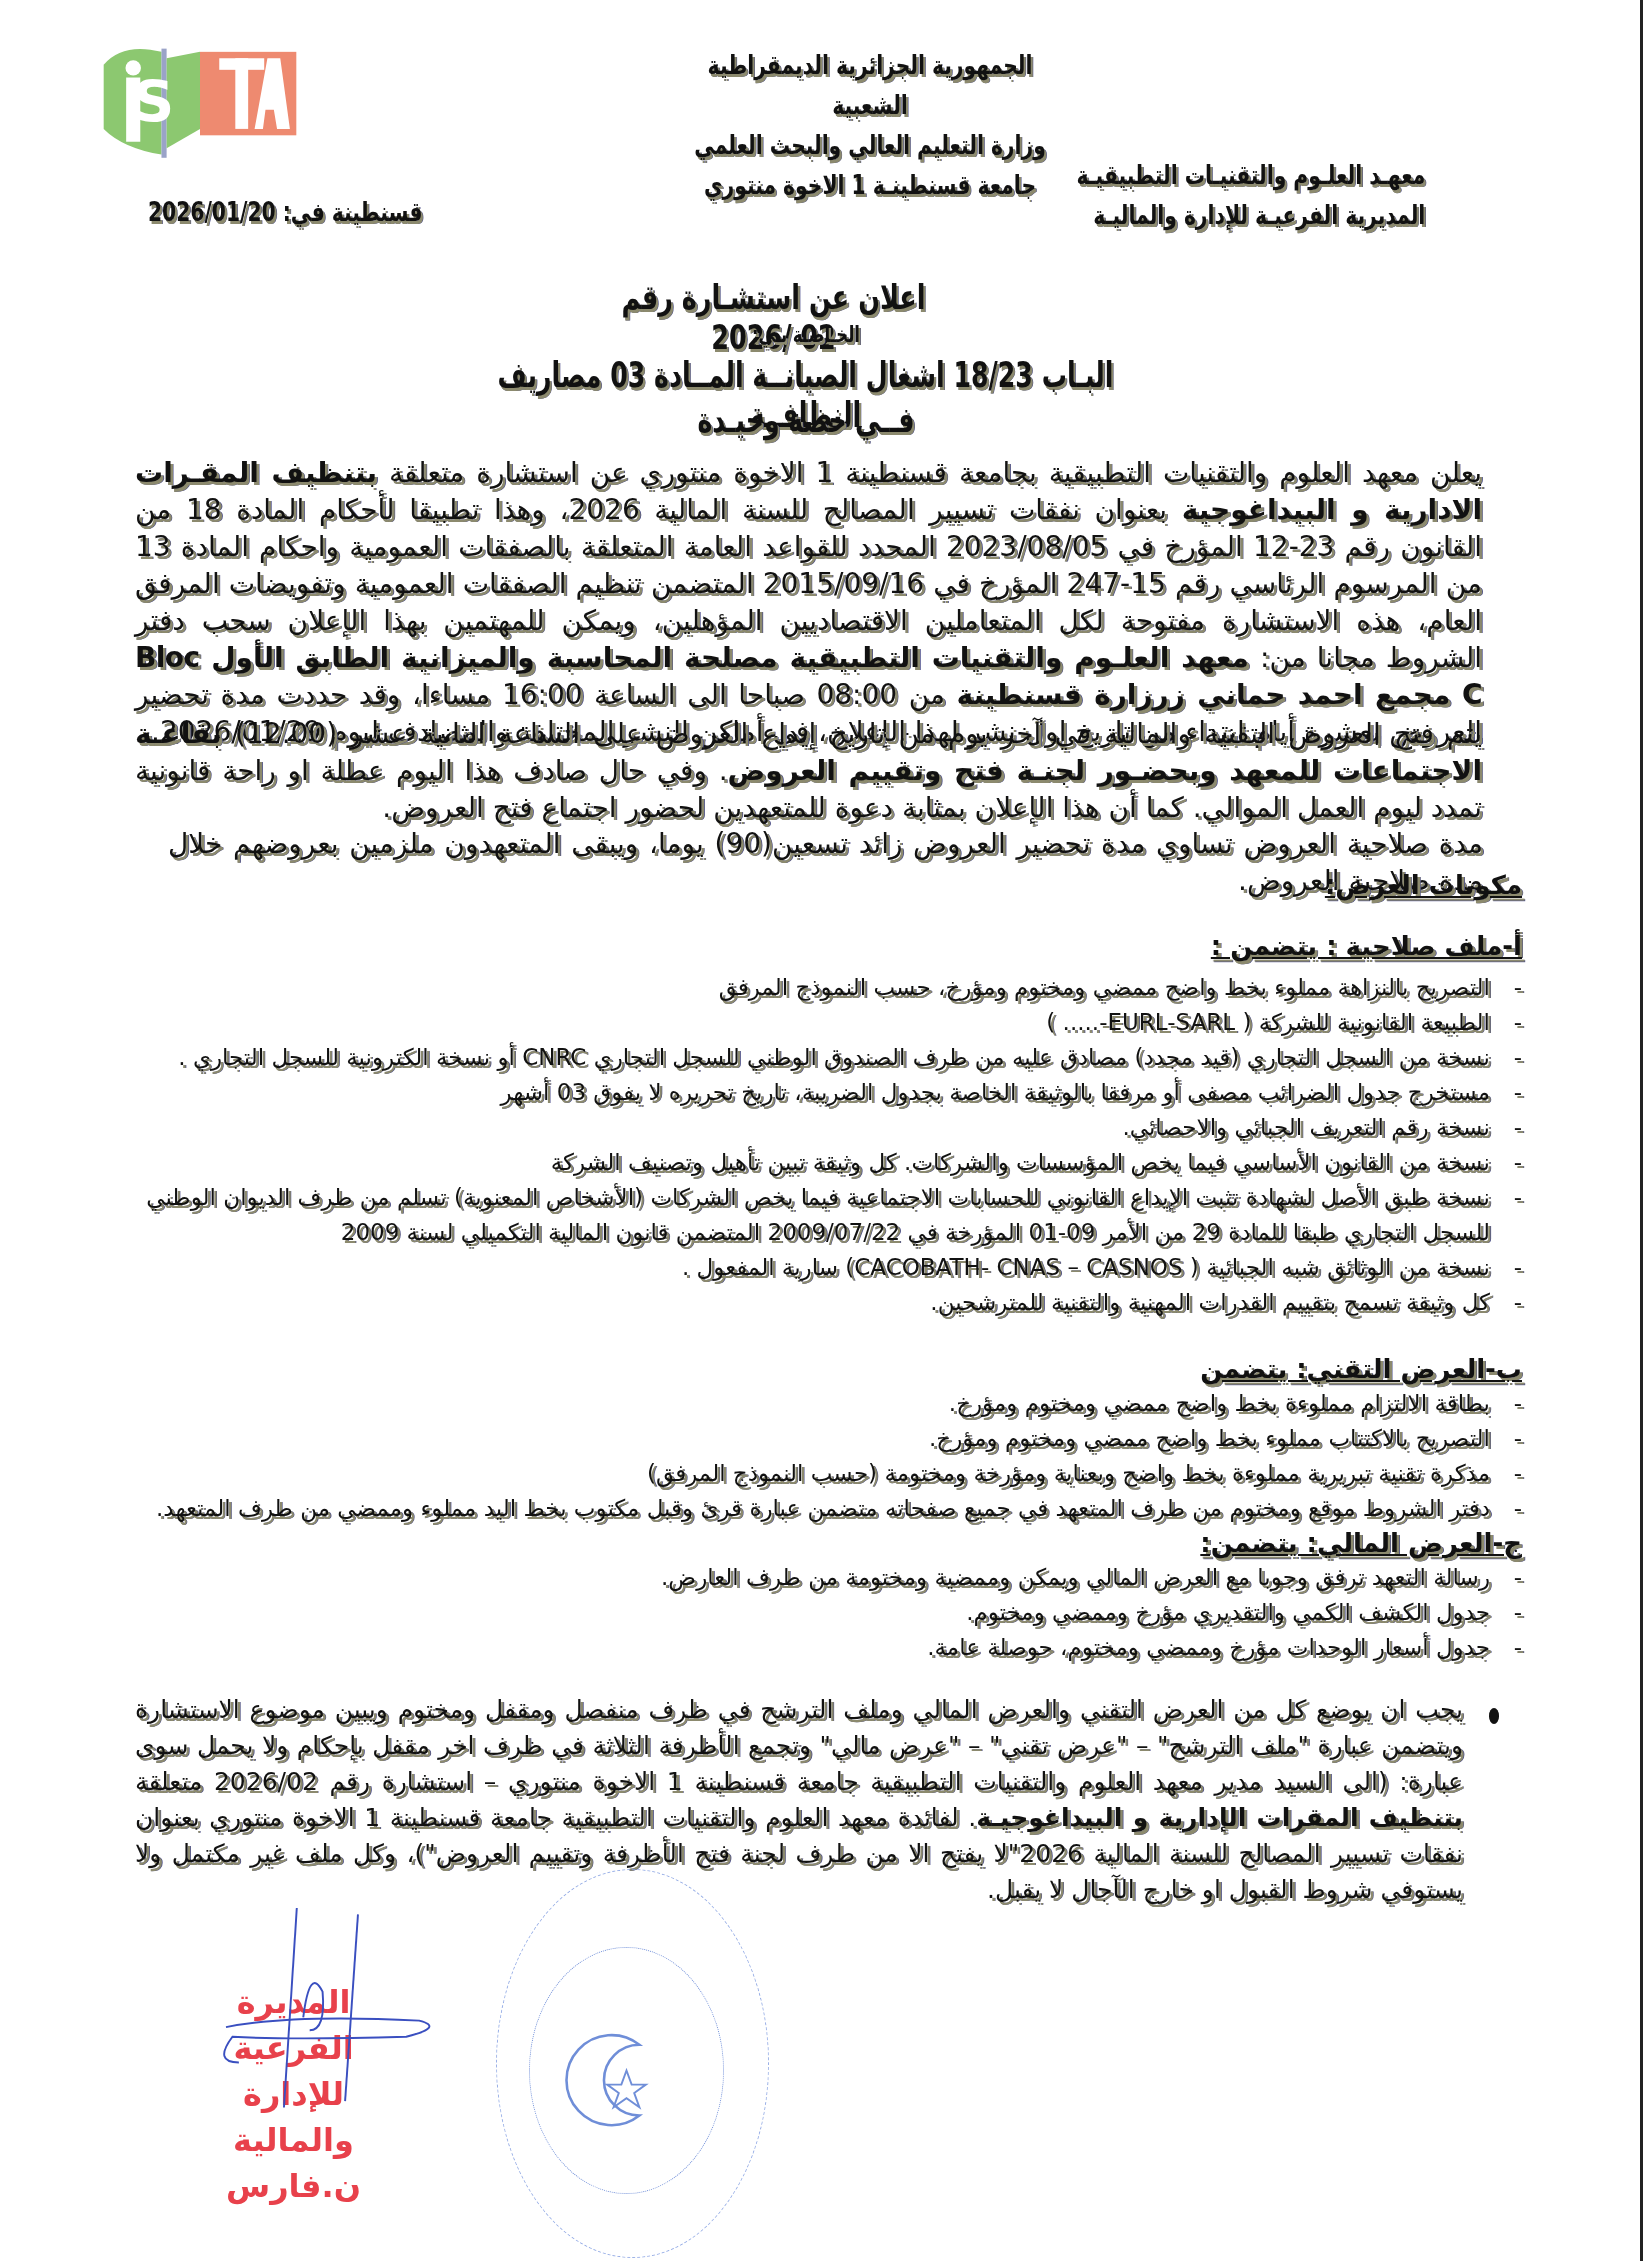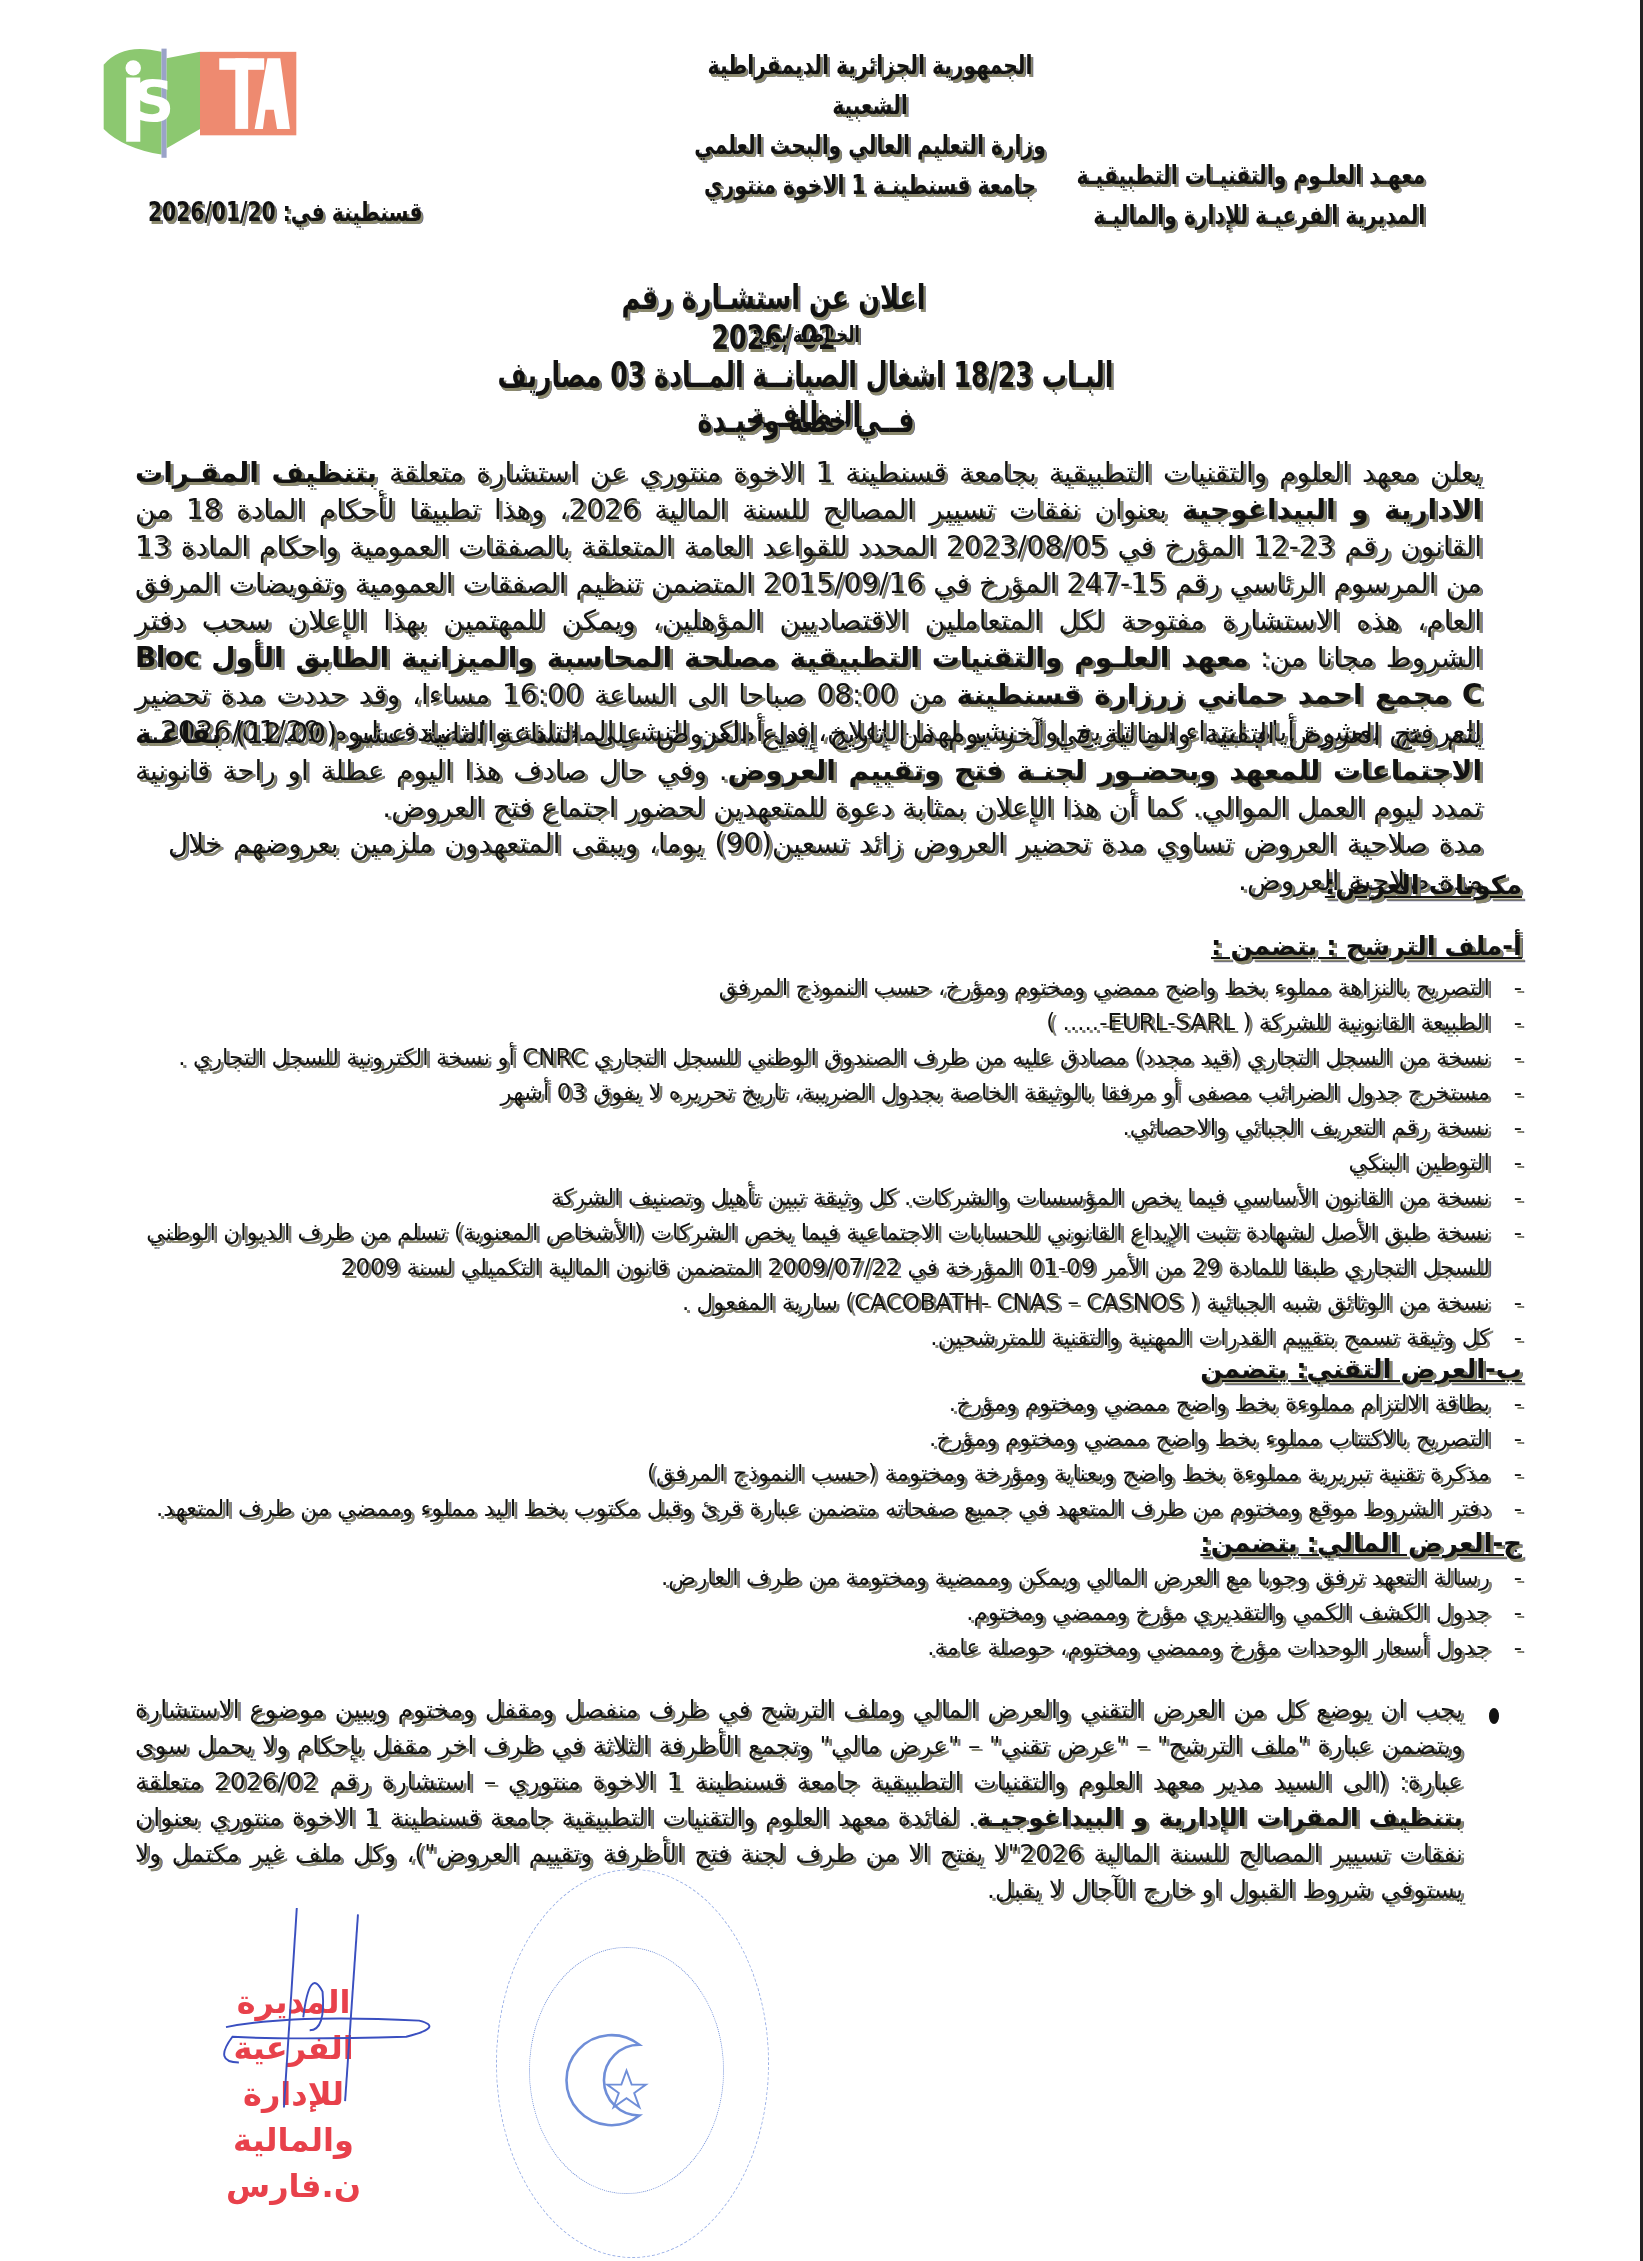--- a/index.html
+++ b/index.html
@@ -103,28 +103,27 @@
 </div>
 
 <div class="para sh narrow" style="top:715px;">
   <span>يتم فتح العروض التقنية والمالية في آخر يوم من تاريخ إيداع العروض على الساعة الثانية عشر (12.00) </span><b>بقاعـة الاجتماعات للمعهد وبحضـور لجنـة فتح وتقييم العروض</b><span>. وفي حال صادف هذا اليوم عطلة او راحة قانونية تمدد ليوم العمل الموالي. كما أن هذا الإعلان بمثابة دعوة للمتعهدين لحضور اجتماع فتح العروض.</span>
 </div>
 
 <div class="para sh narrow" style="top:825px; left:168px; width:1315px;">مدة صلاحية العروض تساوي مدة تحضير العروض زائد تسعين(90) يوما، ويبقى المتعهدون ملزمين بعروضهم خلال مدة صلاحية العروض.</div>
 
 <div class="heading sh" style="top:870px;">مكونات العرض:</div>
 
-<div class="heading sh" style="top:931px;">أ-ملف الترشح : يتضمن :</div>
+<div class="heading sh" style="top:931px;">أ-ملف صلاحية : يتضمن :</div>
 <div class="items sh" style="top:970px;">
   <div>التصريح بالنزاهة مملوء بخط واضح ممضي ومختوم ومؤرخ، حسب النموذج المرفق</div>
   <div>الطبيعة القانونية للشركة ( EURL-SARL-..... )</div>
   <div>نسخة من السجل التجاري (قيد مجدد) مصادق عليه من طرف الصندوق الوطني للسجل التجاري CNRC أو نسخة الكترونية للسجل التجاري .</div>
   <div>مستخرج جدول الضرائب مصفى أو مرفقا بالوثيقة الخاصة بجدول الضريبة، تاريخ تحريره لا يفوق 03 أشهر</div>
   <div>نسخة رقم التعريف الجبائي والاحصائي.</div>
-  <div>التوطين البنكي</div>
   <div>نسخة من القانون الأساسي فيما يخص المؤسسات والشركات. كل وثيقة تبين تأهيل وتصنيف الشركة</div>
   <div>نسخة طبق الأصل لشهادة تثبت الإيداع القانوني للحسابات الاجتماعية فيما يخص الشركات (الأشخاص المعنوية) تسلم من طرف الديوان الوطني للسجل التجاري طبقا للمادة 29 من الأمر 09-01 المؤرخة في 2009/07/22 المتضمن قانون المالية التكميلي لسنة 2009</div>
   <div>نسخة من الوثائق شبه الجبائية ( CACOBATH- CNAS – CASNOS) سارية المفعول .</div>
   <div>كل وثيقة تسمح بتقييم القدرات المهنية والتقنية للمترشحين.</div>
 </div>
 
 <div class="heading sh" style="top:1354px;">ب-العرض التقني: يتضمن</div>
 <div class="items sh" style="top:1386px;">
   <div>بطاقة الالتزام مملوءة بخط واضح ممضي ومختوم ومؤرخ.</div>
   <div>التصريح بالاكتتاب مملوء بخط واضح ممضي ومختوم ومؤرخ.</div>

